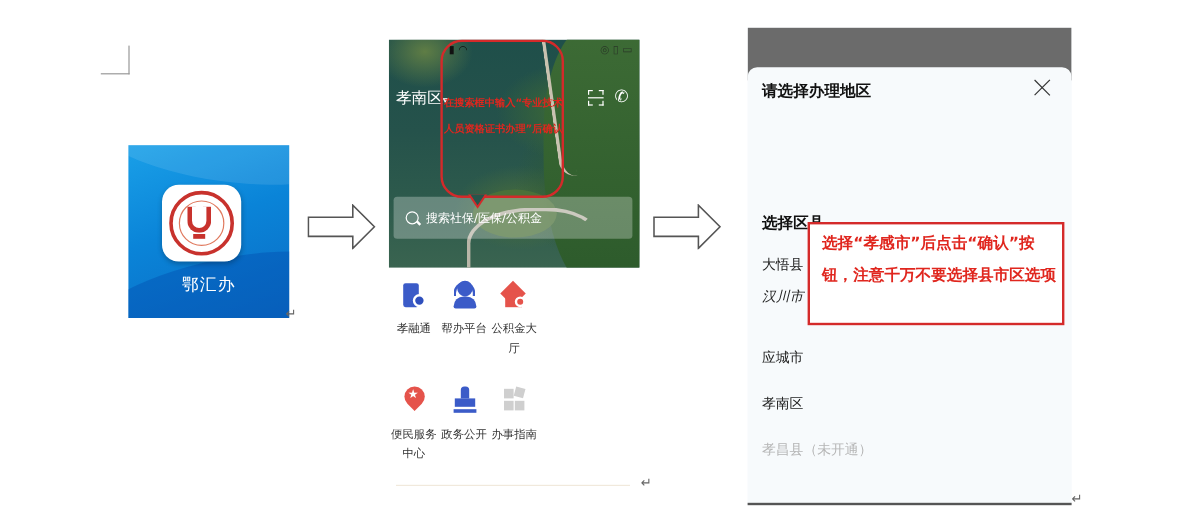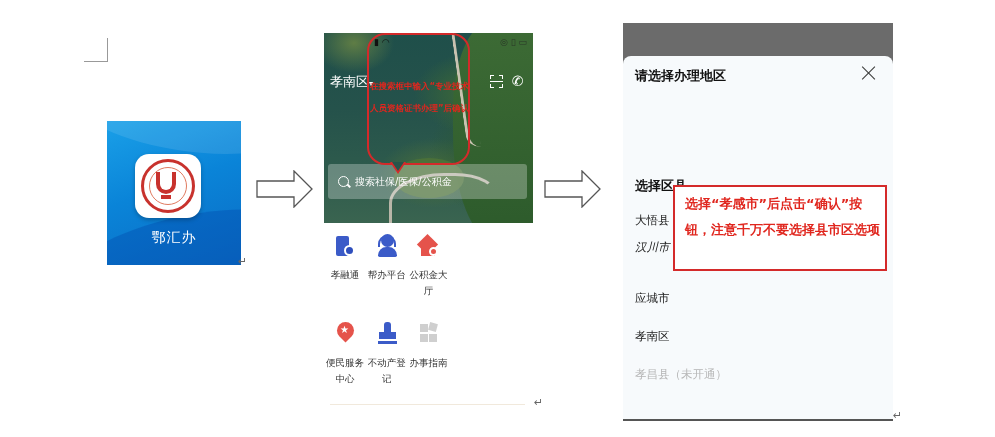--- a/index.html
+++ b/index.html
@@ -242,21 +242,21 @@
             <span class="s">★</span>
           </div>
         <div class="lbl">便民服务中心</div>
       </div>
       <div class="grid-item">
         <div class="ic ic-stamp">
             <span class="h"></span>
             <span class="b"></span>
             <span class="l"></span>
           </div>
-        <div class="lbl">不动产登记</div>
+        <div class="lbl">政务公开</div>
       </div>
       <div class="grid-item">
         <div class="ic ic-more">
             <span class="q1"></span>
             <span class="q2"></span>
             <span class="q3"></span>
             <span class="q4"></span>
           </div>
         <div class="lbl">办事指南</div>
       </div>

